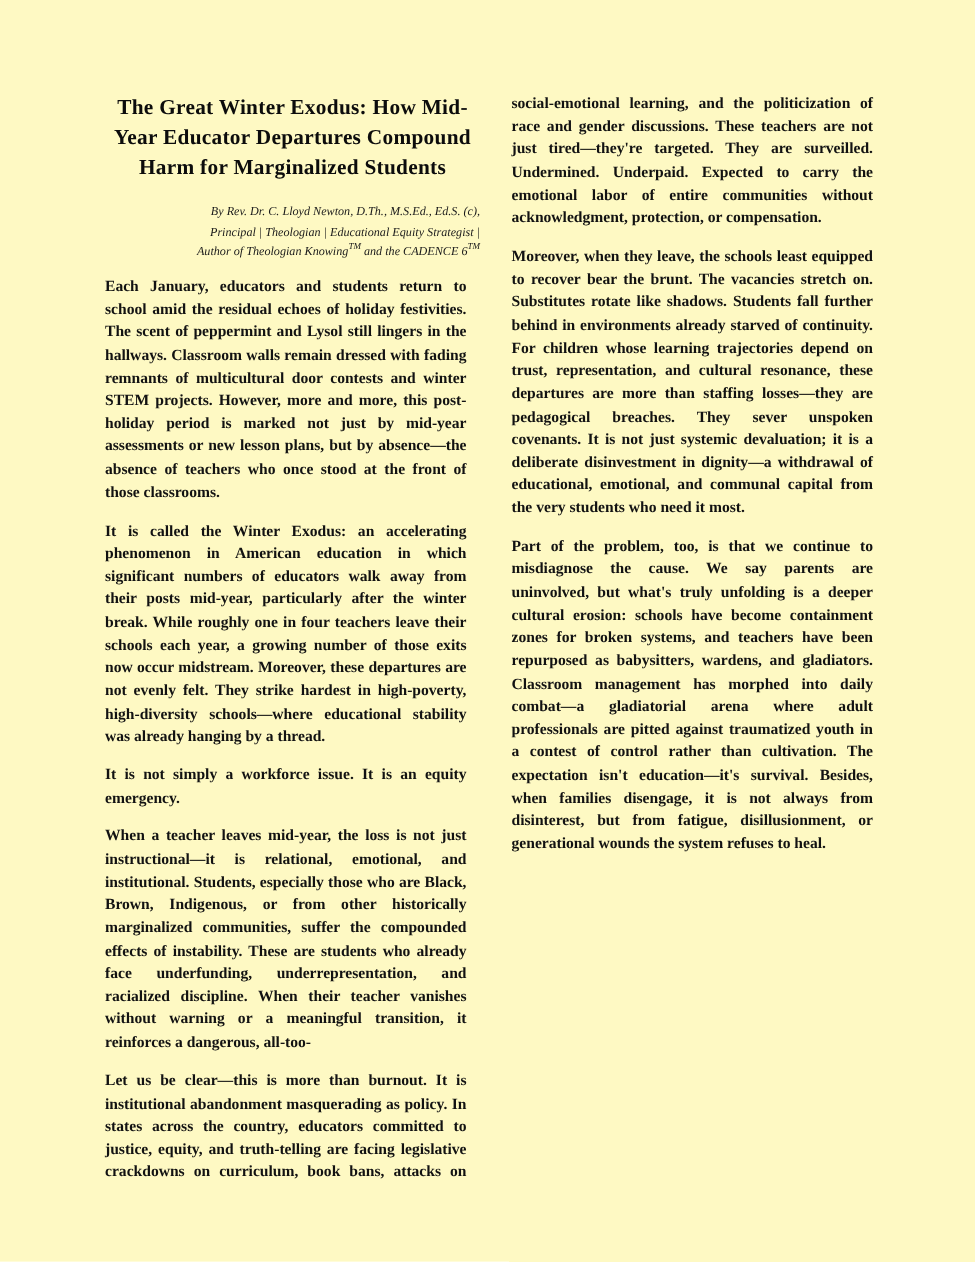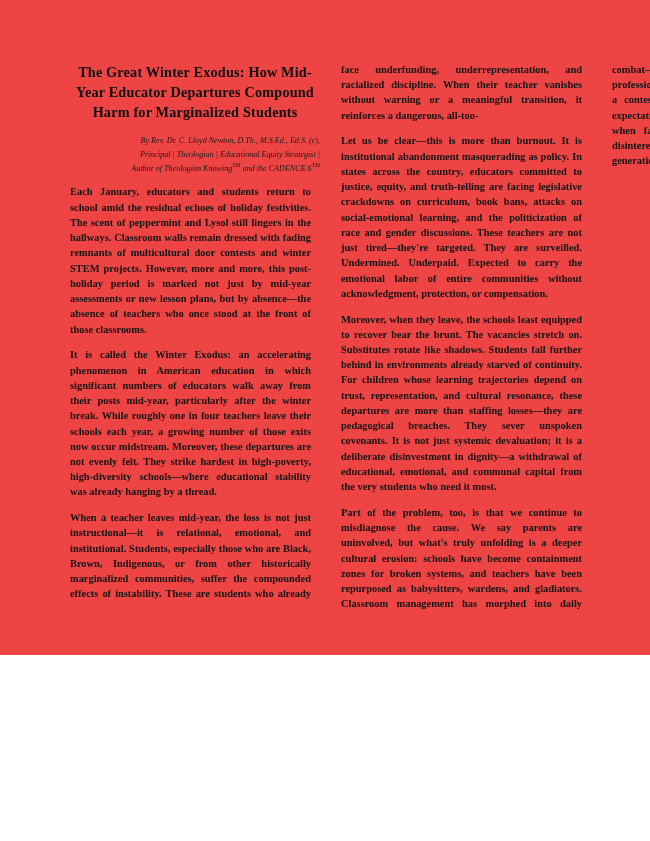--- a/index.html
+++ b/index.html
@@ -10,25 +10,25 @@
     width: 650px;
     height: 841px;
     background: #ffffff;
     font-family: "Liberation Serif", "DejaVu Serif", serif;
     color: #111111;
     overflow: hidden;
   }
 
   .page {
     width: 650px;
-    height: 655px;
+    height: 841px;
     box-sizing: border-box;
     padding: 62px 68px 64px 70px;
     position: relative;
-    background: #ef4444;
+    background: #fef9c3;
   }
 
   
   .masthead {
     width: 250px;
     text-align: center;
     margin: 0 0 10px 0;
   }
 
   .doc-title {
@@ -107,20 +107,21 @@
       <h1 class="doc-title">The Great Winter Exodus: How Mid-Year Educator Departures Compound Harm for Marginalized Students</h1>
       <div class="byline">
         <span class="bl-line">By Rev. Dr. C. Lloyd Newton, D.Th., M.S.Ed., Ed.S. (c),</span>
         <span class="bl-line">Principal | Theologian | Educational Equity Strategist |</span>
         <span class="bl-line"><span>Author of Theologian Knowing</span><span class="tm">TM</span><span> and the CADENCE 6</span><span class="tm">TM</span></span>
       </div>
     </div>
 
     <p class="body-par">Each January, educators and students return to school amid the residual echoes of holiday festivities. The scent of peppermint and Lysol still lingers in the hallways. Classroom walls remain dressed with fading remnants of multicultural door contests and winter STEM projects. However, more and more, this post-holiday period is marked not just by mid-year assessments or new lesson plans, but by absence—the absence of teachers who once stood at the front of those classrooms.</p>
     <p class="body-par">It is called the Winter Exodus: an accelerating phenomenon in American education in which significant numbers of educators walk away from their posts mid-year, particularly after the winter break. While roughly one in four teachers leave their schools each year, a growing number of those exits now occur midstream. Moreover, these departures are not evenly felt. They strike hardest in high-poverty, high-diversity schools—where educational stability was already hanging by a thread.</p>
+    <p class="body-par">It is not simply a workforce issue. It is an equity emergency.</p>
     <p class="body-par">When a teacher leaves mid-year, the loss is not just instructional—it is relational, emotional, and institutional. Students, especially those who are Black, Brown, Indigenous, or from other historically marginalized communities, suffer the compounded effects of instability. These are students who already face underfunding, underrepresentation, and racialized discipline. When their teacher vanishes without warning or a meaningful transition, it reinforces a dangerous, all-too-</p>
 
     <p class="body-par">Let us be clear—this is more than burnout. It is institutional abandonment masquerading as policy. In states across the country, educators committed to justice, equity, and truth-telling are facing legislative crackdowns on curriculum, book bans, attacks on social-emotional learning, and the politicization of race and gender discussions. These teachers are not just tired—they're targeted. They are surveilled. Undermined. Underpaid. Expected to carry the emotional labor of entire communities without acknowledgment, protection, or compensation.</p>
     <p class="body-par">Moreover, when they leave, the schools least equipped to recover bear the brunt. The vacancies stretch on. Substitutes rotate like shadows. Students fall further behind in environments already starved of continuity. For children whose learning trajectories depend on trust, representation, and cultural resonance, these departures are more than staffing losses—they are pedagogical breaches. They sever unspoken covenants. It is not just systemic devaluation; it is a deliberate disinvestment in dignity—a withdrawal of educational, emotional, and communal capital from the very students who need it most.</p>
     <p class="body-par">Part of the problem, too, is that we continue to misdiagnose the cause. We say parents are uninvolved, but what's truly unfolding is a deeper cultural erosion: schools have become containment zones for broken systems, and teachers have been repurposed as babysitters, wardens, and gladiators. Classroom management has morphed into daily combat—a gladiatorial arena where adult professionals are pitted against traumatized youth in a contest of control rather than cultivation. The expectation isn't education—it's survival. Besides, when families disengage, it is not always from disinterest, but from fatigue, disillusionment, or generational wounds the system refuses to heal.</p>
 
   </div>
 </div>
 
 </body></html>

